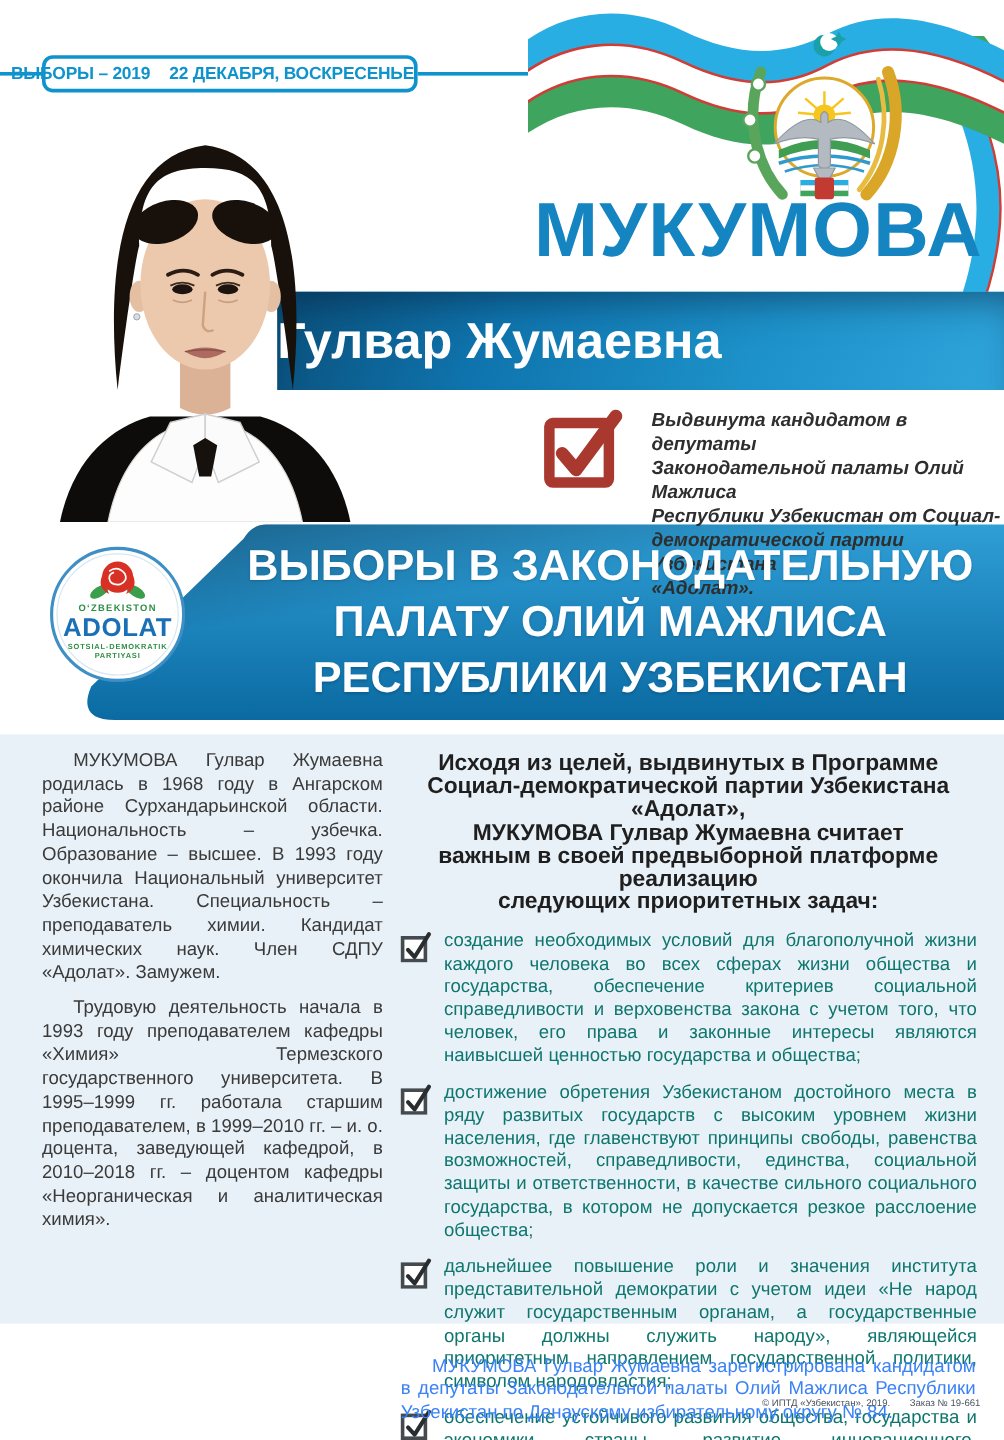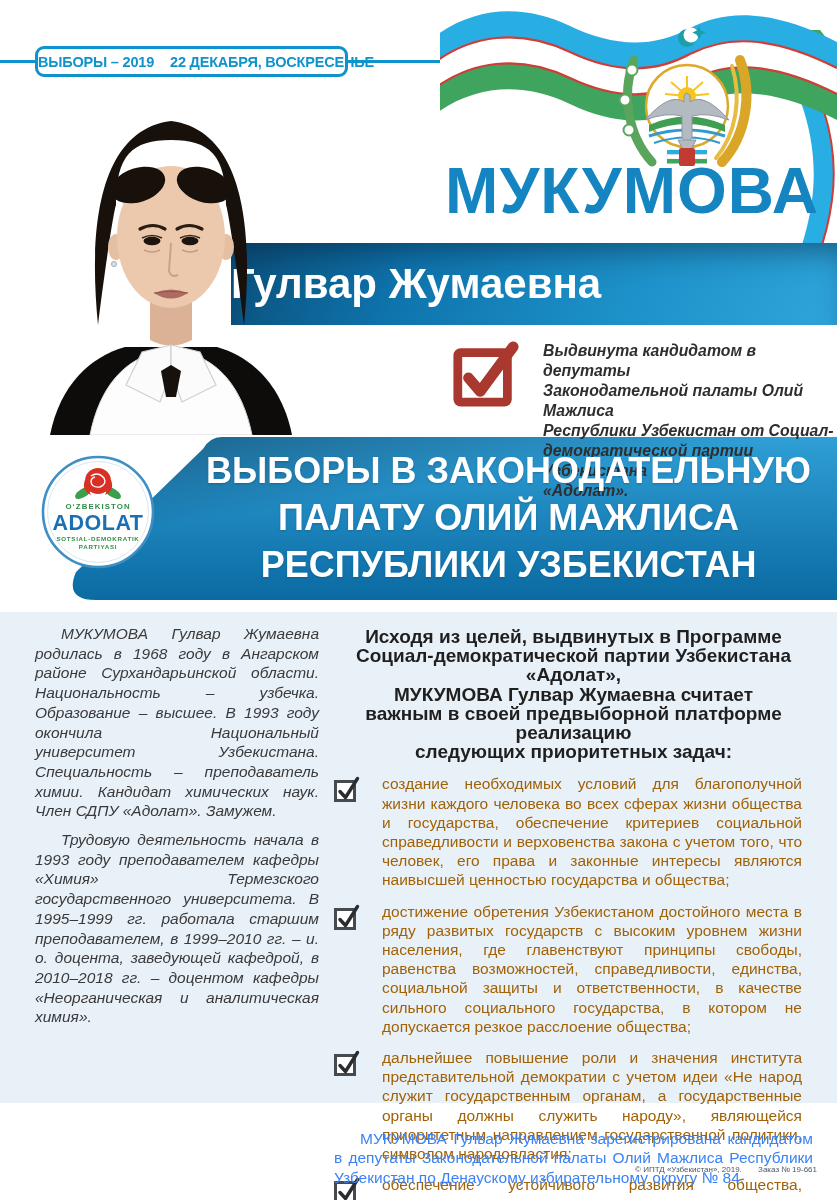--- a/index.html
+++ b/index.html
@@ -9,21 +9,21 @@
     font-family:"Liberation Sans","DejaVu Sans",sans-serif;color:#3a3a3a;
   }
 
   
   .rule{position:absolute;top:60px;height:3px;background:#0f93cc;}
   .rule-left{left:0;width:35px;}
   .rule-right{left:348px;width:192px;}
   .election-badge{
     position:absolute;left:35px;top:46px;width:313px;height:31px;
     border:3px solid #0f93cc;border-radius:9px;background:#fff;
-    display:flex;align-items:center;justify-content:flex-start;
+    display:flex;align-items:center;justify-content:flex-end;
     color:#0f93cc;font-weight:bold;font-size:14.5px;letter-spacing:-0.2px;white-space:nowrap;
   }
   .election-badge .divider{width:2px;height:19px;background:#0f93cc;margin:0 8px;}
 
   
   .flag-svg{position:absolute;top:0;right:0;width:397px;height:335px;}
 
   
   .surname{
     position:absolute;top:156px;right:18px;
@@ -55,30 +55,30 @@
     position:absolute;top:447px;right:26px;z-index:4;text-align:center;
     font-size:36px;line-height:47px;font-weight:800;color:#ffffff;letter-spacing:0;
     white-space:pre-line;text-shadow:0 1px 2px rgba(0,40,70,.25);
   }
   .adolat-logo-svg{position:absolute;left:40px;top:454px;width:116px;height:116px;z-index:6;}
 
   
   .content-bg{position:absolute;left:0;top:612px;width:837px;height:491px;background:#e9f1f8;z-index:1;}
   .bio-col{position:absolute;left:35px;top:624px;width:284px;z-index:2;}
   .bio-col p{
-    margin:0 0 9px 0;font-size:15.5px;line-height:19.7px;text-align:justify;text-indent:26px;color:#3a3a3a;font-style:italic;
+    margin:0 0 9px 0;font-size:15.5px;line-height:19.7px;text-align:justify;text-indent:26px;color:#3a3a3a;
   }
   .platform-col{position:absolute;left:333px;top:627px;width:481px;z-index:2;}
   .platform-intro{
     margin:0 0 13px 0;text-align:center;font-weight:bold;color:#1f1f1f;
     font-size:19px;line-height:19.2px;white-space:pre-line;
   }
   .platform-item{position:relative;padding-left:37px;margin-bottom:11px;min-height:27px;}
   .platform-item .checkbox-svg{position:absolute;left:0;top:1px;width:27px;height:27px;}
-  .platform-item p{margin:12px;font-size:15.5px;line-height:19.2px;text-align:justify;color:#a16207;}
+  .platform-item p{margin:0;font-size:15.5px;line-height:19.2px;text-align:justify;color:#0f766e;}
 
   
   .registration{
     position:absolute;left:334px;top:1113px;width:479px;z-index:2;
     font-size:15.5px;line-height:19.5px;text-align:justify;text-indent:26px;color:#3b82f6;
   }
   .imprint{
     position:absolute;top:1165px;right:20px;z-index:2;
     font-size:8px;color:#4a5560;white-space:nowrap;
   }

